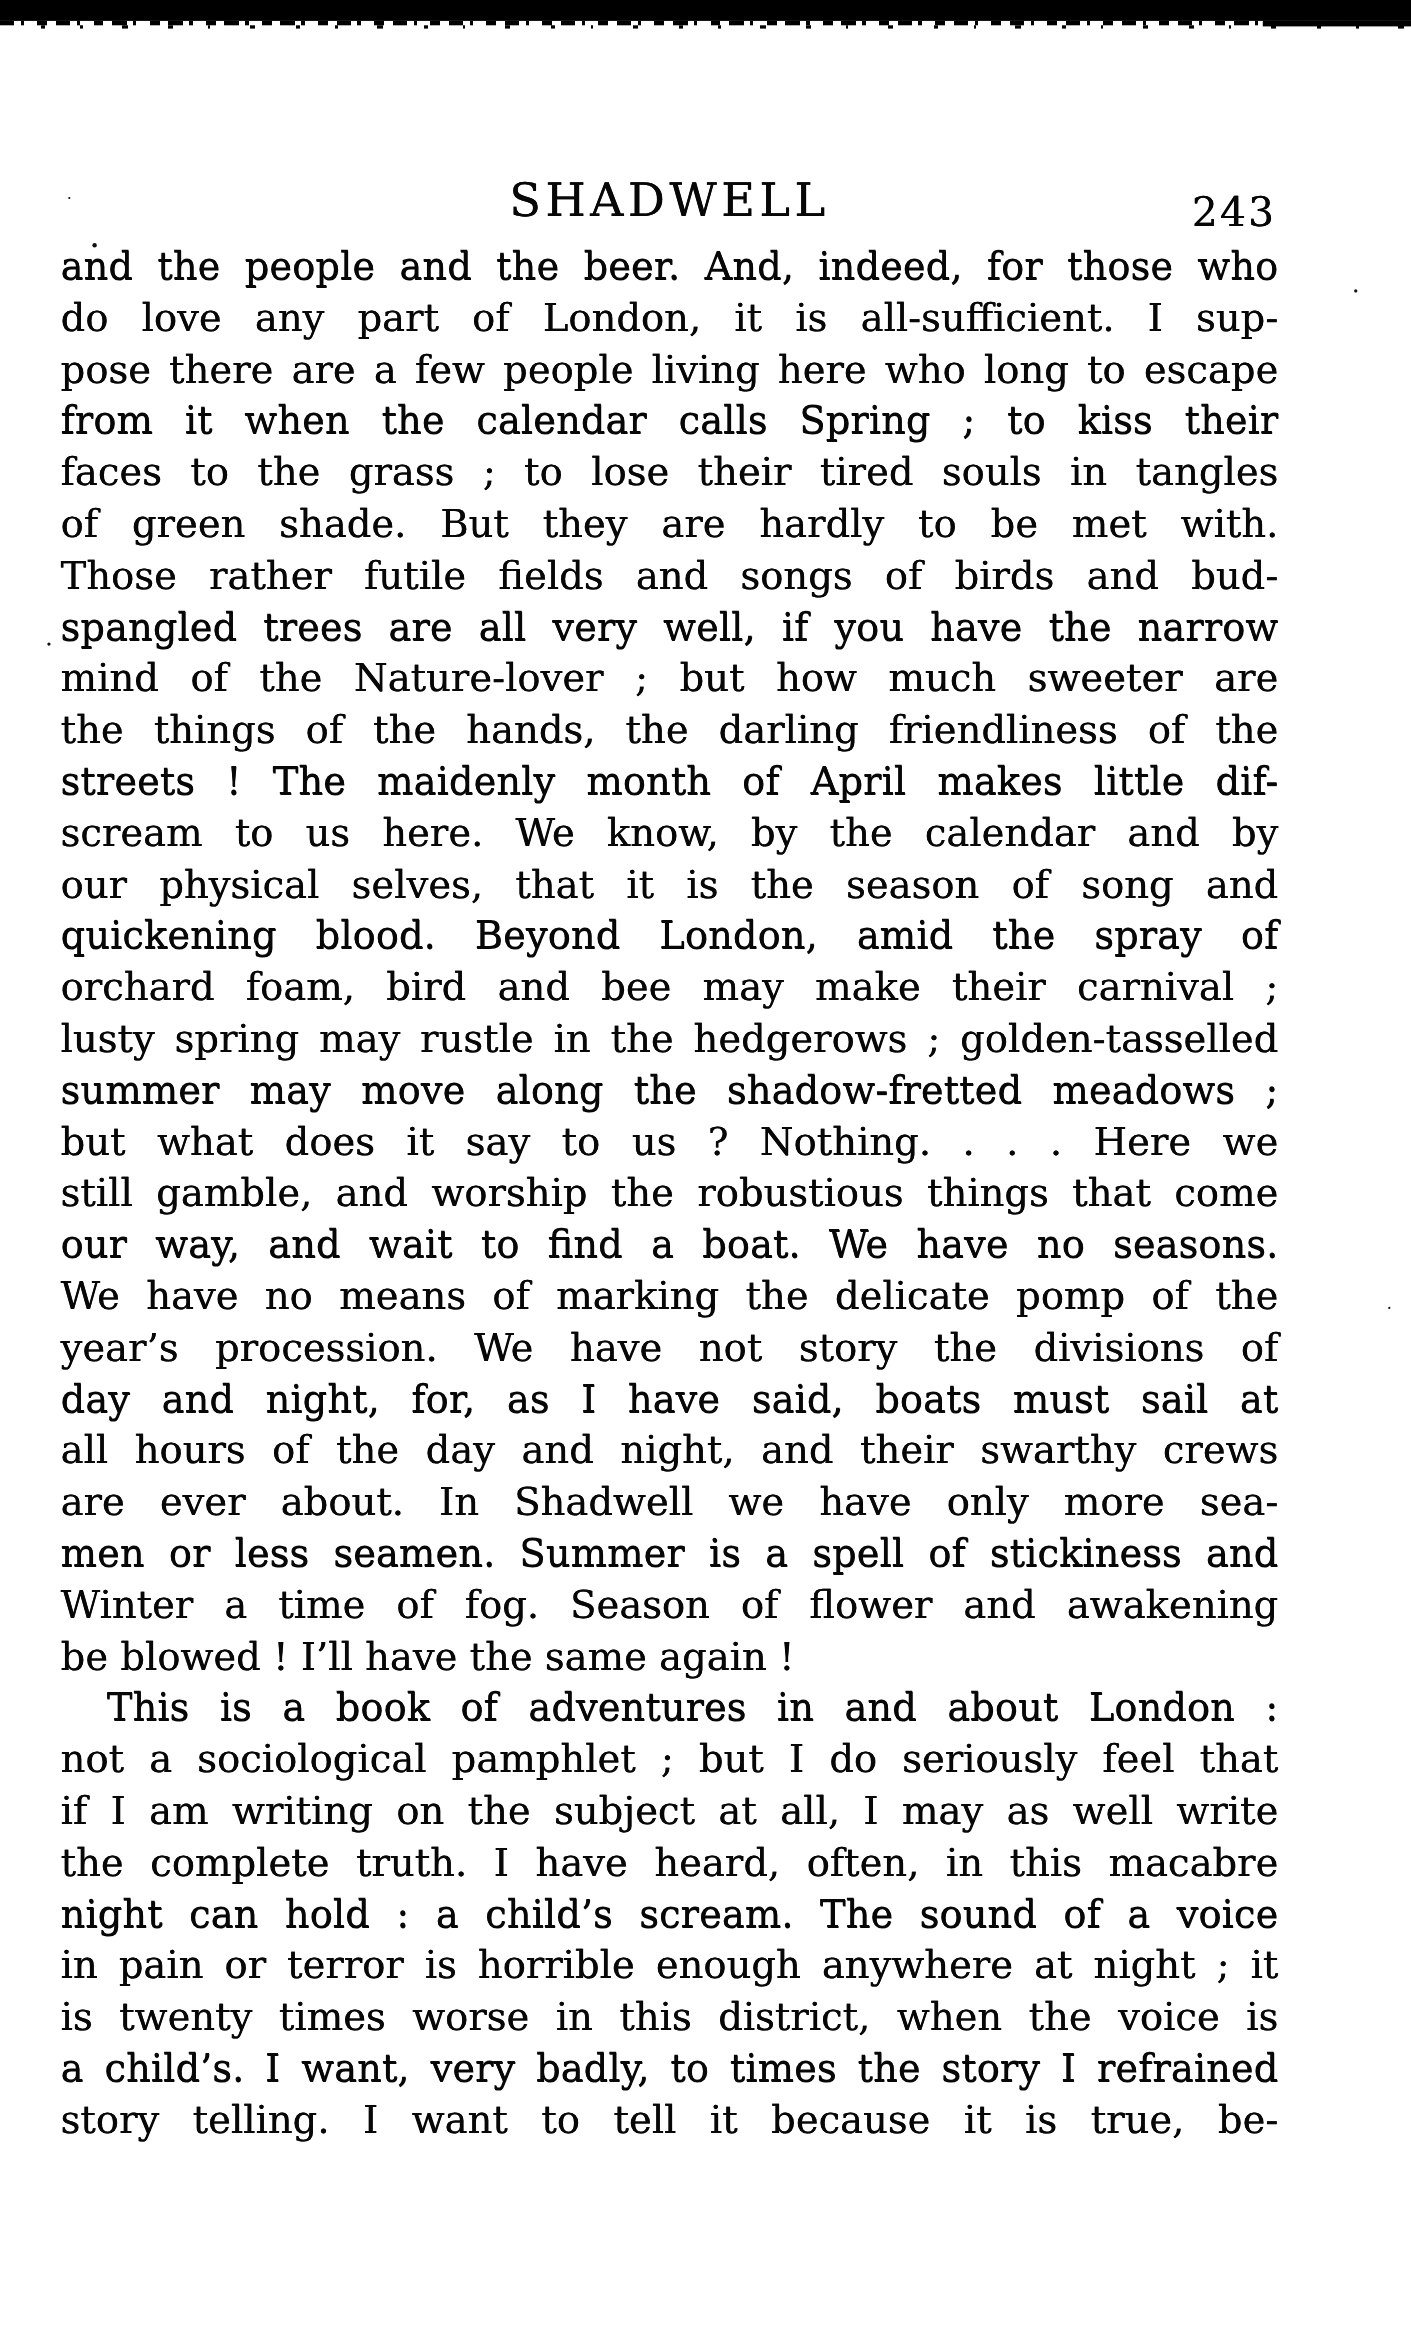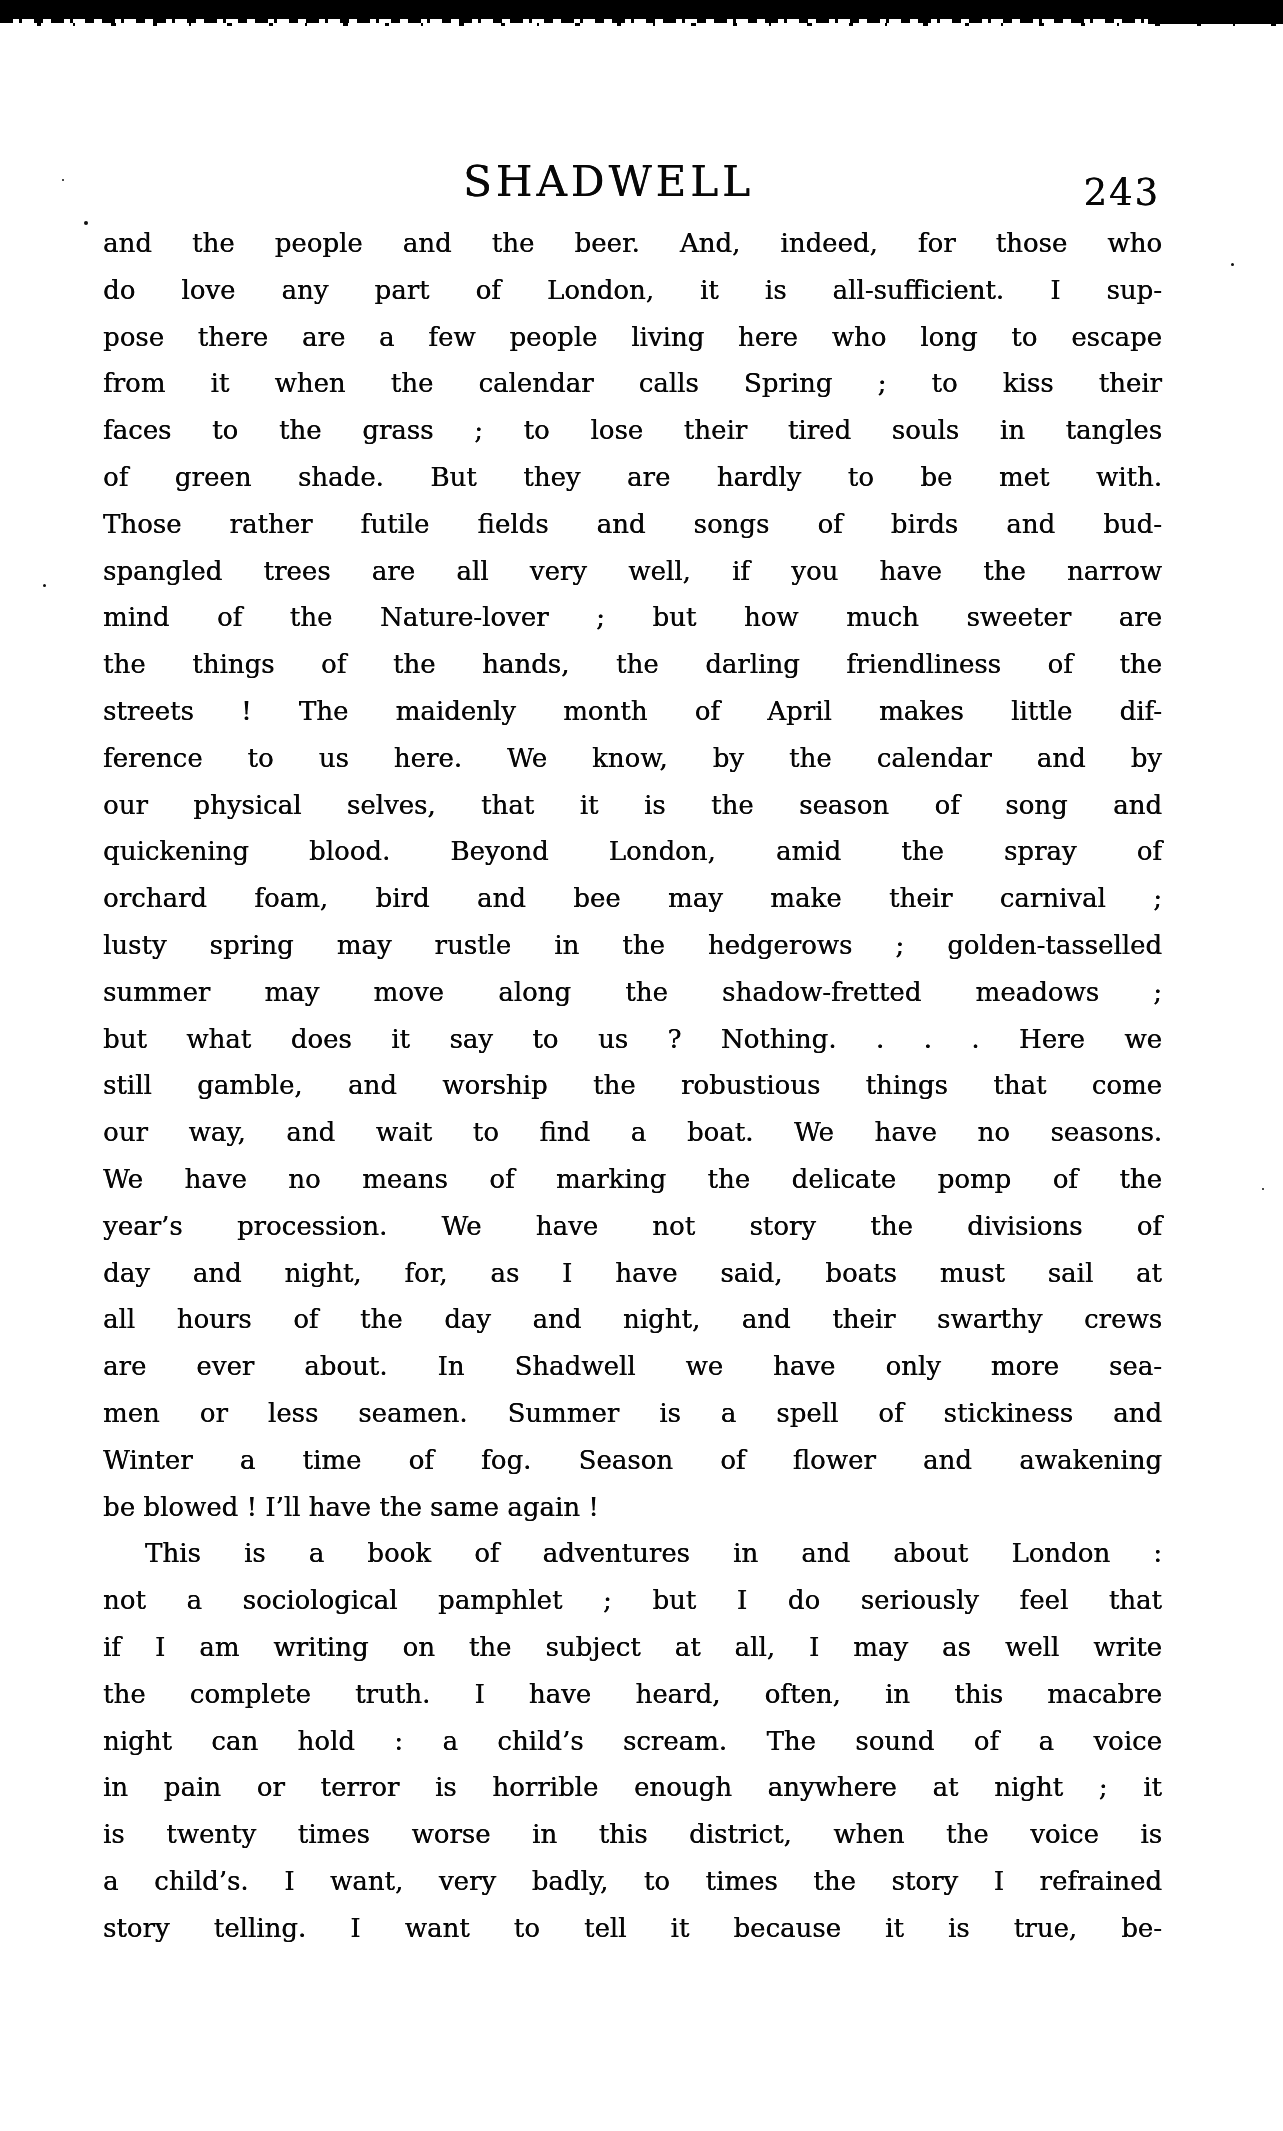--- a/index.html
+++ b/index.html
@@ -30,25 +30,24 @@
     font-weight:normal;margin:0;
     text-shadow:0.3px 0.3px 0 currentColor;
   }
   .pagenum{
     position:absolute;right:2px;top:15px;font-size:37px;line-height:40px;letter-spacing:2px;
     text-shadow:0.3px 0.3px 0 currentColor;
   }
 
   .text-block{position:absolute;left:55px;top:220px;width:1107px;}
   .line{
-    font-size:26px;line-height:46.8px;
+    font-size:35px;line-height:46.8px;
     text-align:justify;text-align-last:justify;
     white-space:normal;
     text-shadow:0.3px 0.3px 0 currentColor;
-    margin-left:48px;
   }
   .line.no-just{text-align-last:left;}
   .line.indent{padding-left:42px;}
 
   .speck{position:absolute;background:#111;border-radius:50%;}
 </style>
 </head>
 <body>
 
 <div class="page">
@@ -67,21 +66,21 @@
       <div class="line">do love any part of London, it is all-sufficient.  I sup-</div>
       <div class="line">pose there are a few people living here who long to escape</div>
       <div class="line">from it when the calendar calls Spring ; to kiss their</div>
       <div class="line">faces to the grass ; to lose their tired souls in tangles</div>
       <div class="line">of green shade.  But they are hardly to be met with.</div>
       <div class="line">Those rather futile fields and songs of birds and bud-</div>
       <div class="line">spangled trees are all very well, if you have the narrow</div>
       <div class="line">mind of the Nature-lover ; but how much sweeter are</div>
       <div class="line">the things of the hands, the darling friendliness of the</div>
       <div class="line">streets !  The maidenly month of April makes little dif-</div>
-      <div class="line">ference to us here.  We know, by the calendar and by</div>
+      <div class="line">scream to us here.  We know, by the calendar and by</div>
       <div class="line">our physical selves, that it is the season of song and</div>
       <div class="line">quickening blood.  Beyond London, amid the spray of</div>
       <div class="line">orchard foam, bird and bee may make their carnival ;</div>
       <div class="line">lusty spring may rustle in the hedgerows ; golden-tasselled</div>
       <div class="line">summer may move along the shadow-fretted meadows ;</div>
       <div class="line">but what does it say to us ?  Nothing. . . .  Here we</div>
       <div class="line">still gamble, and worship the robustious things that come</div>
       <div class="line">our way, and wait to find a boat.  We have no seasons.</div>
       <div class="line">We have no means of marking the delicate pomp of the</div>
       <div class="line">year’s procession.  We have not story the divisions of</div>

